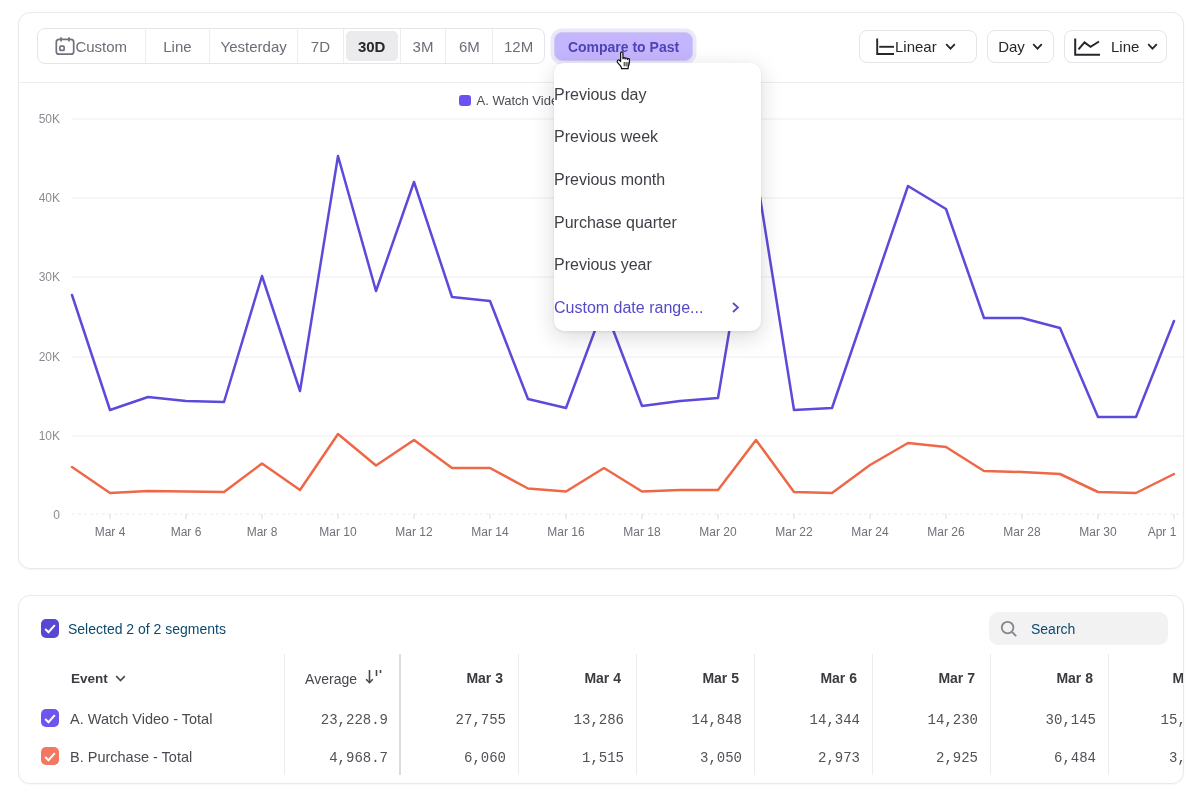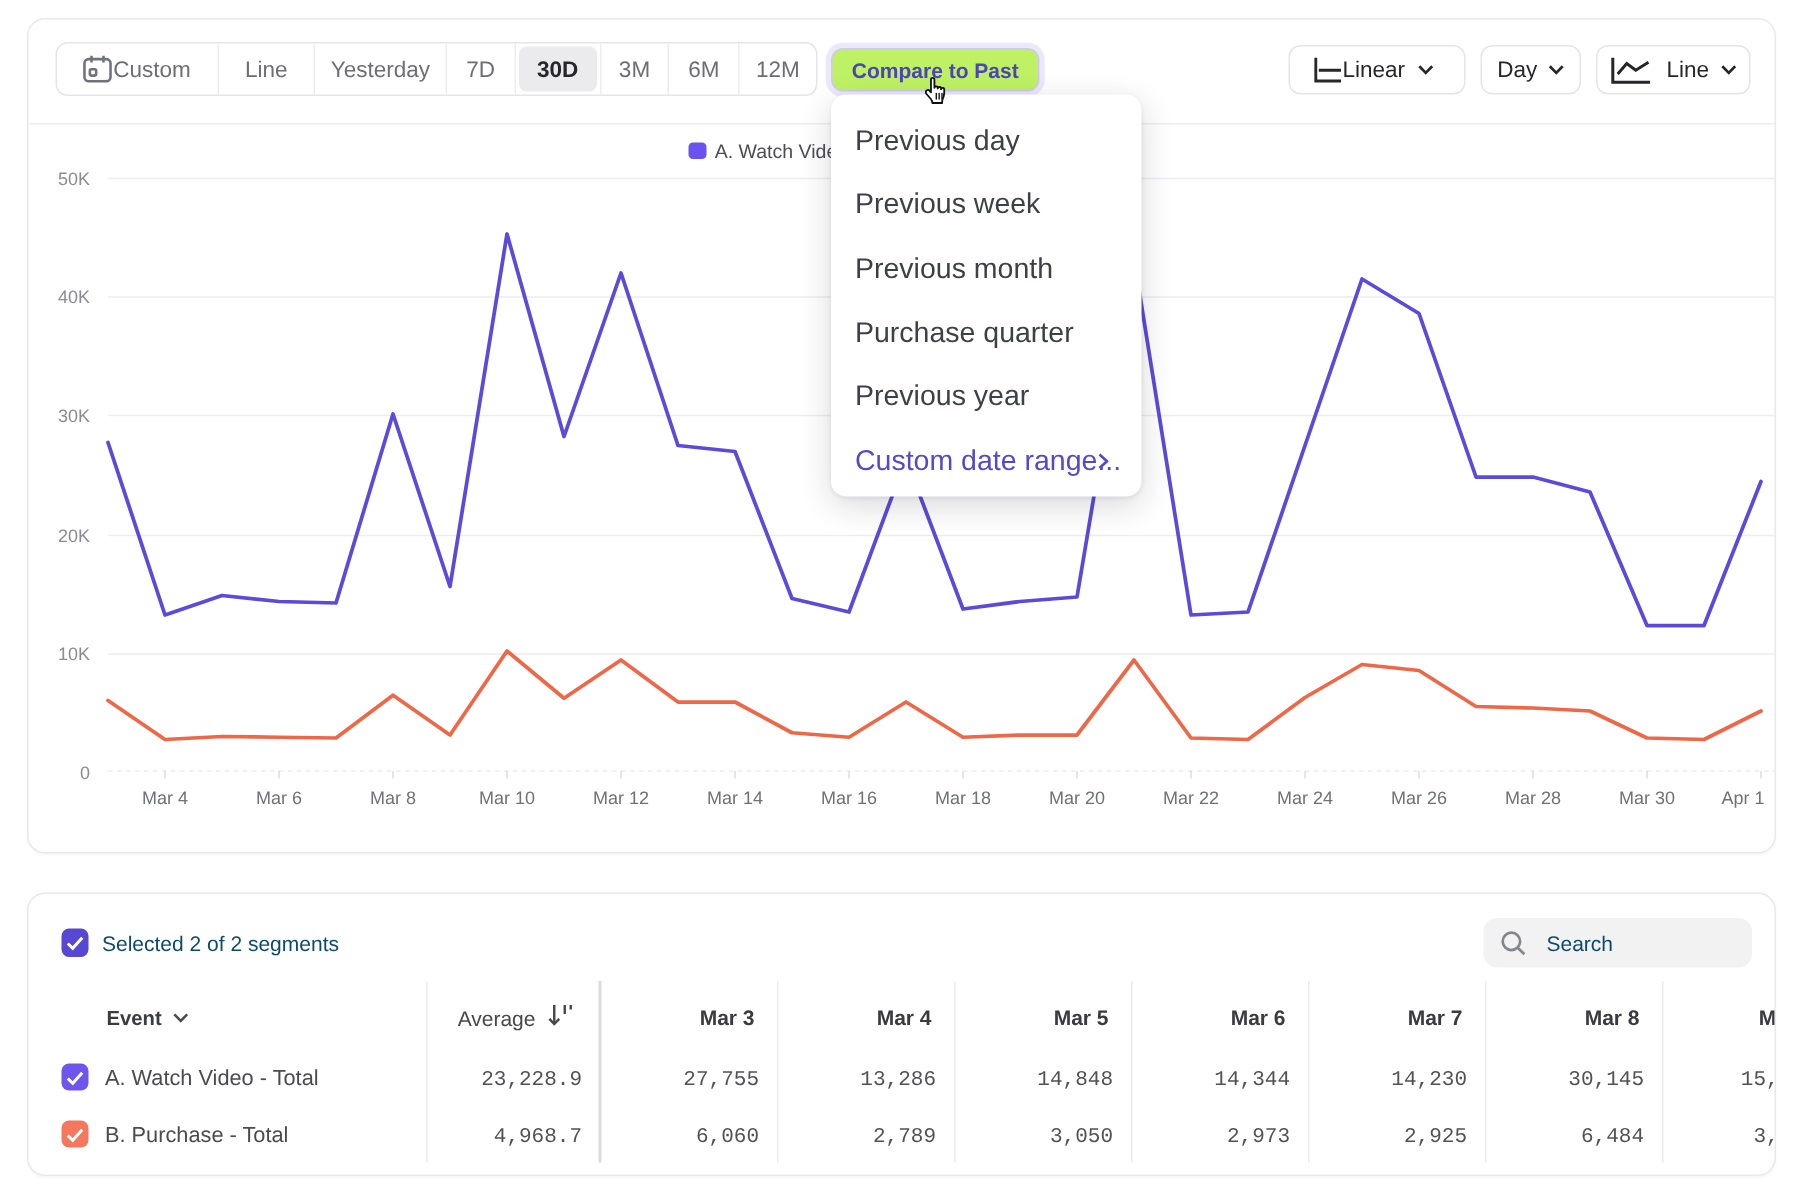--- a/index.html
+++ b/index.html
@@ -8,28 +8,28 @@
   .card { position:absolute; background:#fff; border:1px solid #e9e9ed; border-radius:12px; box-shadow:0 1px 2px rgba(30,30,40,0.04); }
   #card1 { left:18px; top:12px; width:1166px; height:557px; }
   #card2 { left:18px; top:595px; width:1166px; height:189px; overflow:hidden; }
   
   #seg { position:absolute; left:18px; top:15px; width:508px; height:36px; border:1px solid #e5e5e9; border-radius:8px; display:flex; align-items:stretch; background:#fff; }
   #seg .it { display:flex; align-items:center; justify-content:center; border-right:1px solid #ededf0; color:#6d6d77; font-size:15px; position:relative; }
   #seg .it:last-child { border-right:none; }
   #seg .sel-bg { position:absolute; left:2px; top:2px; right:2px; bottom:2px; background:#ebebee; border-radius:5px; }
   #seg .sel-tx { position:relative; color:#26262b; font-weight:700;text-align:right; }
   .btn { position:absolute; top:17px; height:33px; border:1px solid #e5e5e9; border-radius:8px; background:#fff; display:flex; align-items:center; font-size:15px; color:#26262b; font-weight:500; }
-  #cmp { position:absolute; left:535px; top:19px; width:139px; height:29px; background:#bef264; border:1px solid #cfc9f1; box-shadow:0 0 0 3.5px #eae8fa; border-radius:8px; color:#4f43b8; font-weight:700; font-size:14px; display:flex; align-items:center; justify-content:center; }
+  #cmp { position:absolute; left:535px; top:19px; width:139px; height:29px; background:#c4b5fd; border:1px solid #cfc9f1; box-shadow:0 0 0 3.5px #eae8fa; border-radius:8px; color:#4f43b8; font-weight:700; font-size:14px; display:flex; align-items:center; justify-content:center; }
   #divider1 { position:absolute; left:0; top:69px; width:100%; height:1px; background:#ededf0; }
   
   #legend { position:absolute; left:459px; top:93px; display:flex; align-items:center; font-size:13px; color:#4c4c54; white-space:nowrap; z-index:4; }
   .sw { width:11.5px; height:11.5px; border-radius:3px; display:inline-block; }
   
   #menu { position:absolute; left:554px; top:63px; width:207px; height:268px; background:#fff; border-radius:10px; box-shadow:0 6px 22px rgba(25,25,40,0.16), 0 1px 3px rgba(25,25,40,0.08); padding-top:10.5px; z-index:20; }
-  #menu .mi { height:42.6px; display:flex; align-items:center; padding-left:16px; font-size:19px; color:#3f3f47; }
+  #menu .mi { height:42.6px; display:flex; align-items:center; font-size:16px; color:#3f3f47; }
   #menu .mi.link { color:#5549c9; position:relative; }
   
   .cell { position:absolute; white-space:nowrap; }
   .num { font-family:"Liberation Mono", monospace; font-size:14px; color:#515158; text-align:right; }
   .dhead { font-size:14px; font-weight:700; color:#3a3a40; text-align:right; padding-right:3px; }
   .cb { position:absolute; width:18.5px; height:18.5px; border-radius:5px; }
   .vsep { position:absolute; top:58px; height:121px; width:1px; background:#ececf0; }
 </style>
 </head>
 <body>
@@ -234,19 +234,19 @@
   <div class="cell num" style="left:977px;top:116px;width:100px">30,145</div>
   <div class="cell num" style="left:1092px;top:116px;width:100px">15,595</div>
 
   <div class="cb" style="left:21.5px;top:150.5px;background:#f4775f"></div>
   <svg class="abs" style="left:25px;top:155.5px" width="12" height="10" viewBox="0 0 12 10" fill="none" stroke="#fff" stroke-width="2">
       <polyline points="1.2,5 4.5,8.2 10.8,1.2"></polyline>
     </svg>
   <div class="cell" style="left:51px;top:153px;font-size:14.5px;color:#4a4a52">B. Purchase - Total</div>
   <div class="cell num" style="left:269px;top:154px;width:100px">4,968.7</div>
   <div class="cell num" style="left:387px;top:154px;width:100px">6,060</div>
-  <div class="cell num" style="left:505px;top:154px;width:100px">2,789</div>
+  <div class="cell num" style="left:505px;top:154px;width:100px">1,515</div>
   <div class="cell num" style="left:623px;top:154px;width:100px">3,050</div>
   <div class="cell num" style="left:741px;top:154px;width:100px">2,973</div>
   <div class="cell num" style="left:859px;top:154px;width:100px">2,925</div>
   <div class="cell num" style="left:977px;top:154px;width:100px">6,484</div>
   <div class="cell num" style="left:1092px;top:154px;width:100px">3,169</div>
 </div>
 
 </body></html>

